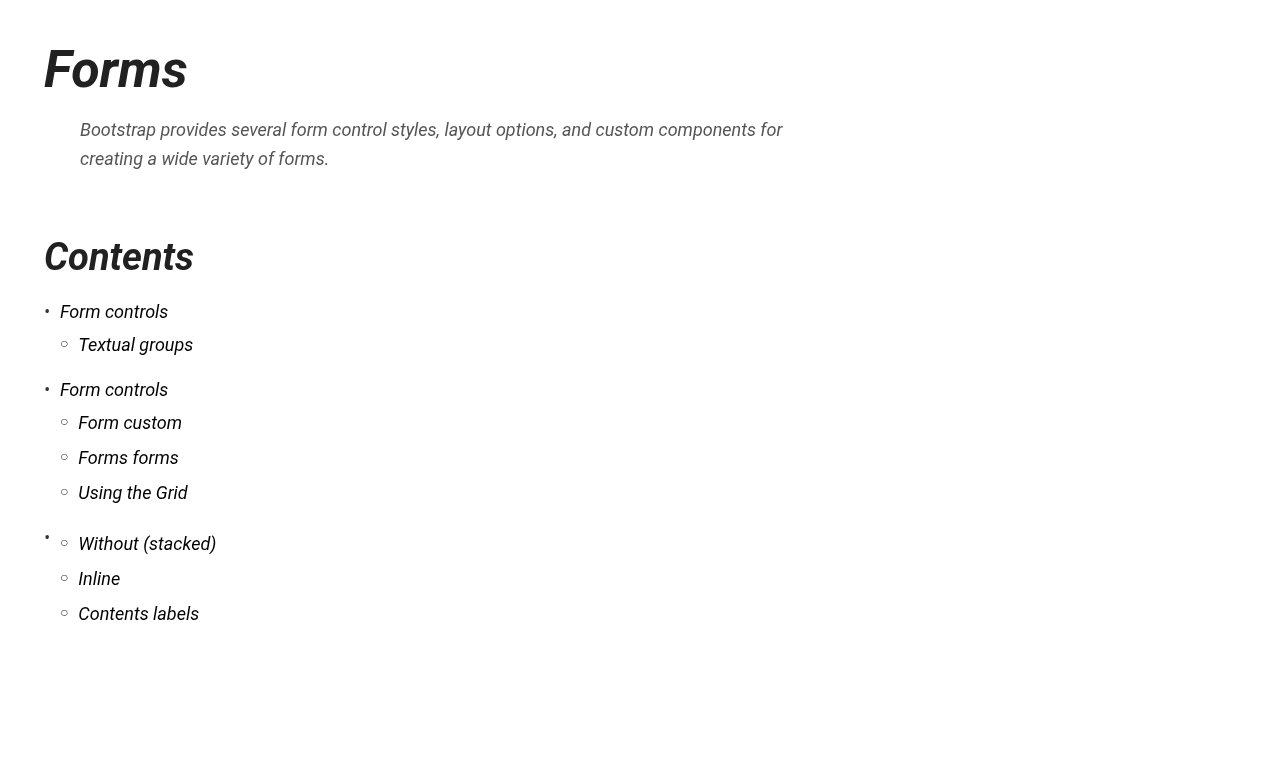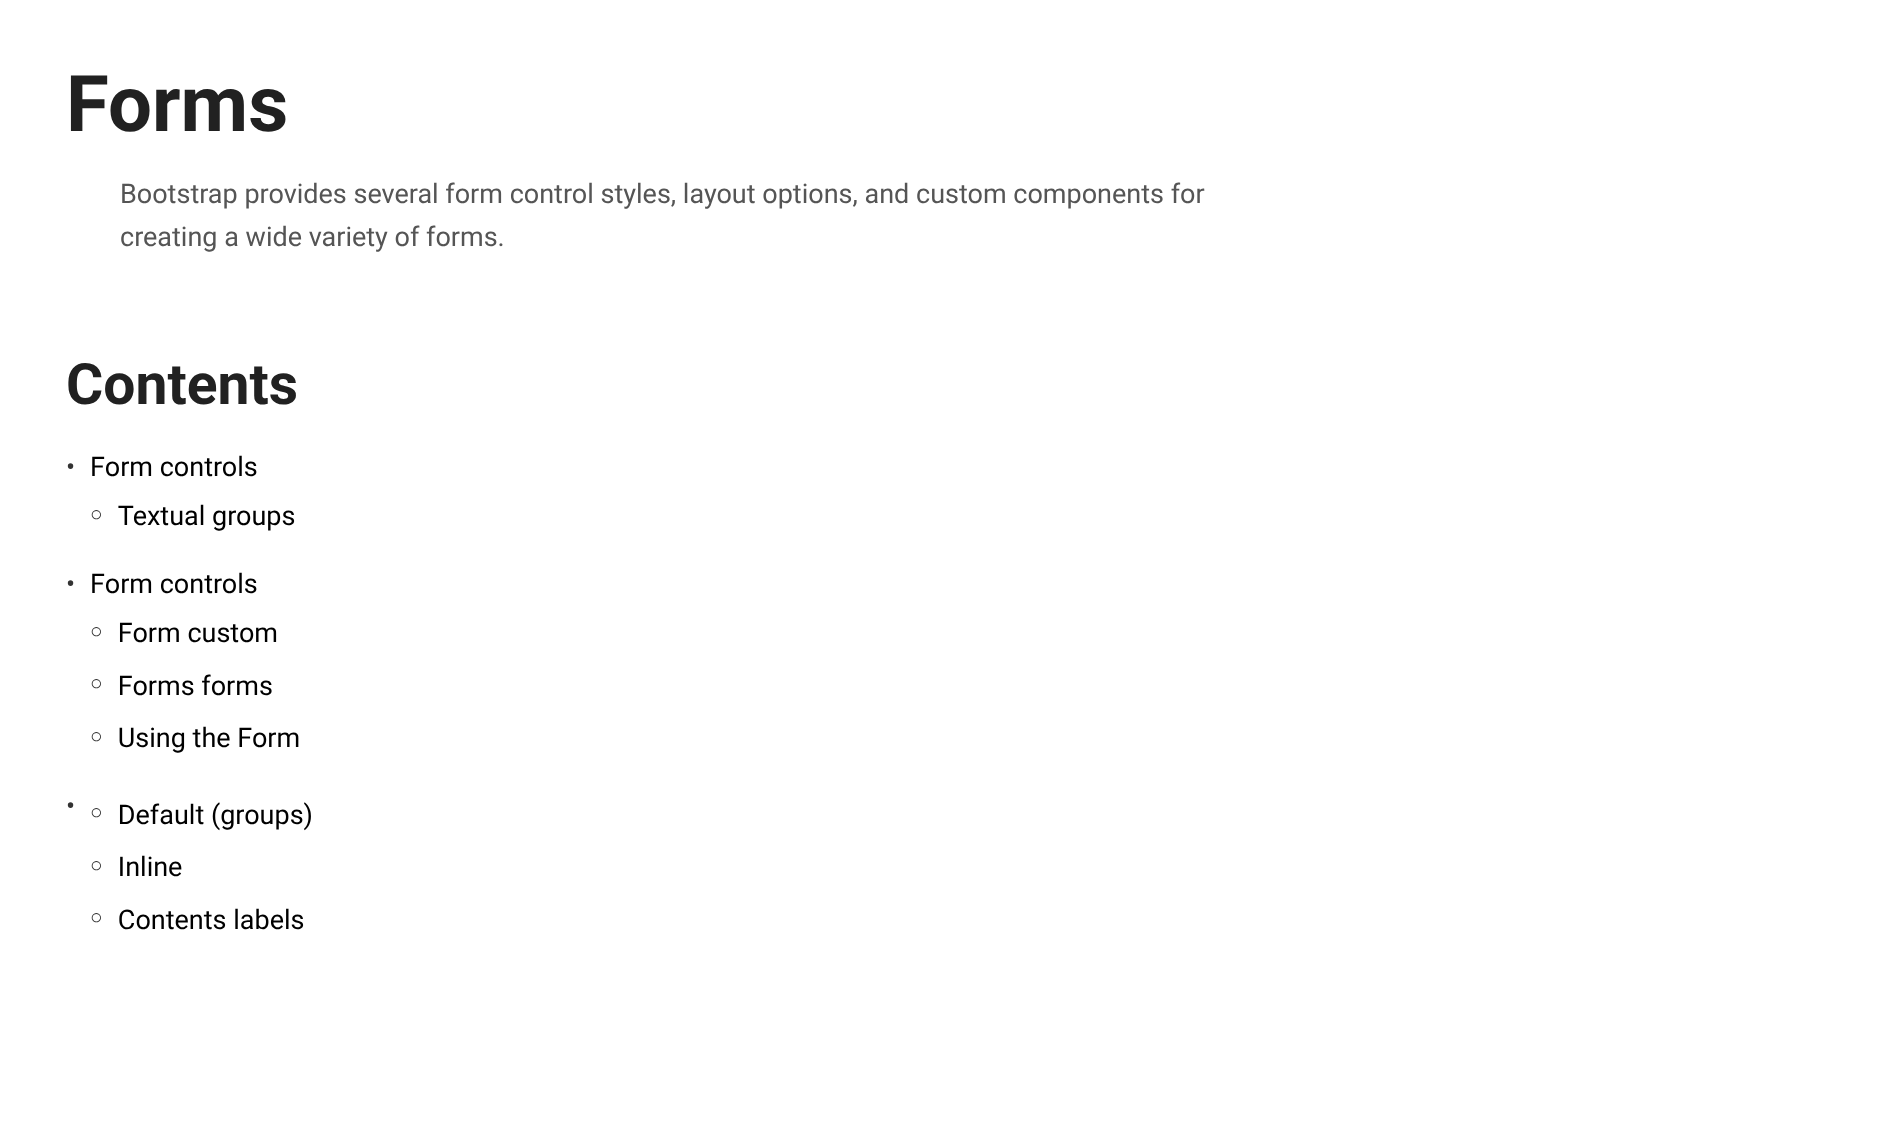--- a/index.html
+++ b/index.html
@@ -1,18 +1,19 @@
 <!DOCTYPE html>
 <html><head>
   <meta charset="utf-8">
   <style>
     * {
       margin: 0;
       padding: 0;
       box-sizing: border-box;
+      font-style: italic;
     }
 
     body {
       font-family: -apple-system, BlinkMacSystemFont, "Segoe UI", Roboto, "Helvetica Neue", Arial, sans-serif;
       background-color: #ffffff;
       color: #333333;
       padding: 40px 44px;
       font-size: 16px;
       line-height: 1.5;
     }
@@ -126,33 +127,33 @@
         <li>
           <span class="bullet-circle">○</span>
           <a class="contents-link" href="#form-groups">Form custom</a>
         </li>
         <li>
           <span class="bullet-circle">○</span>
           <a class="contents-link" href="#inline-forms">Forms forms</a>
         </li>
         <li>
           <span class="bullet-circle">○</span>
-          <a class="contents-link" href="#using-the-grid">Using the Form</a>
+          <a class="contents-link" href="#using-the-grid">Using the Grid</a>
         </li>
       </ul>
     </div>
   </li>
 
   <li>
     <span class="bullet-dot">•</span>
     <div class="list-item-content">
       <ul class="sub-list">
         <li>
           <span class="bullet-circle">○</span>
-          <a class="contents-link" href="#default-stacked">Default (groups)</a>
+          <a class="contents-link" href="#default-stacked">Without (stacked)</a>
         </li>
         <li>
           <span class="bullet-circle">○</span>
           <a class="contents-link" href="#inline">Inline</a>
         </li>
         <li>
           <span class="bullet-circle">○</span>
           <a class="contents-link" href="#without-labels">Contents labels</a>
         </li>
       </ul>

